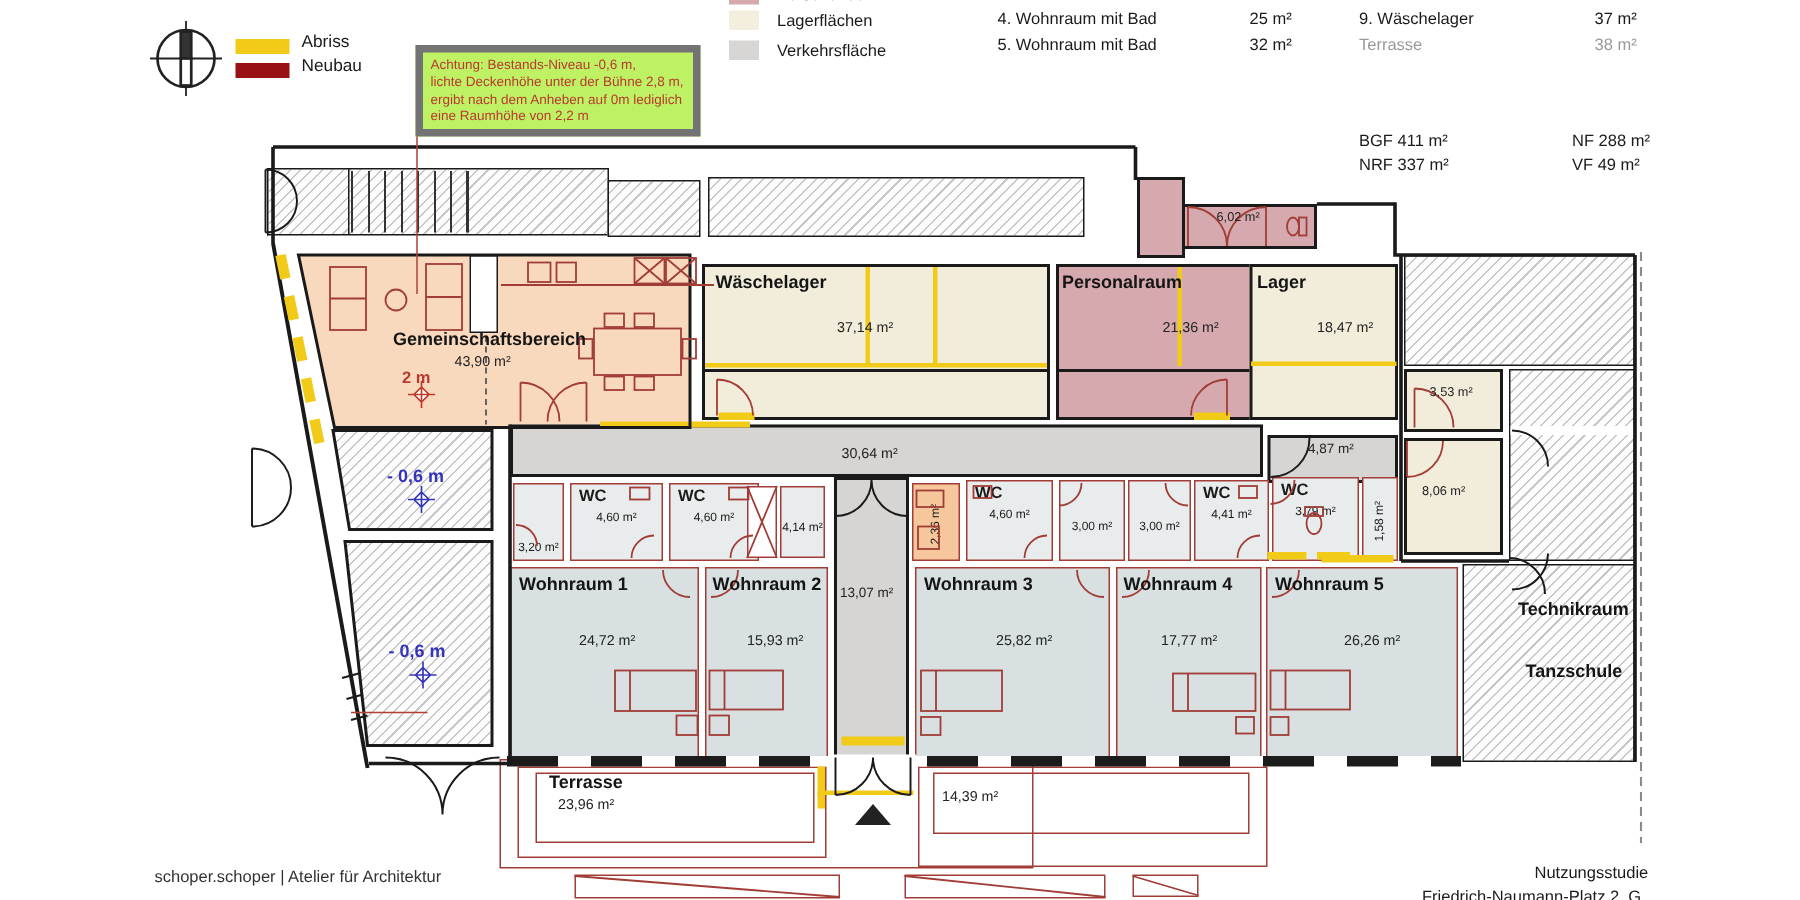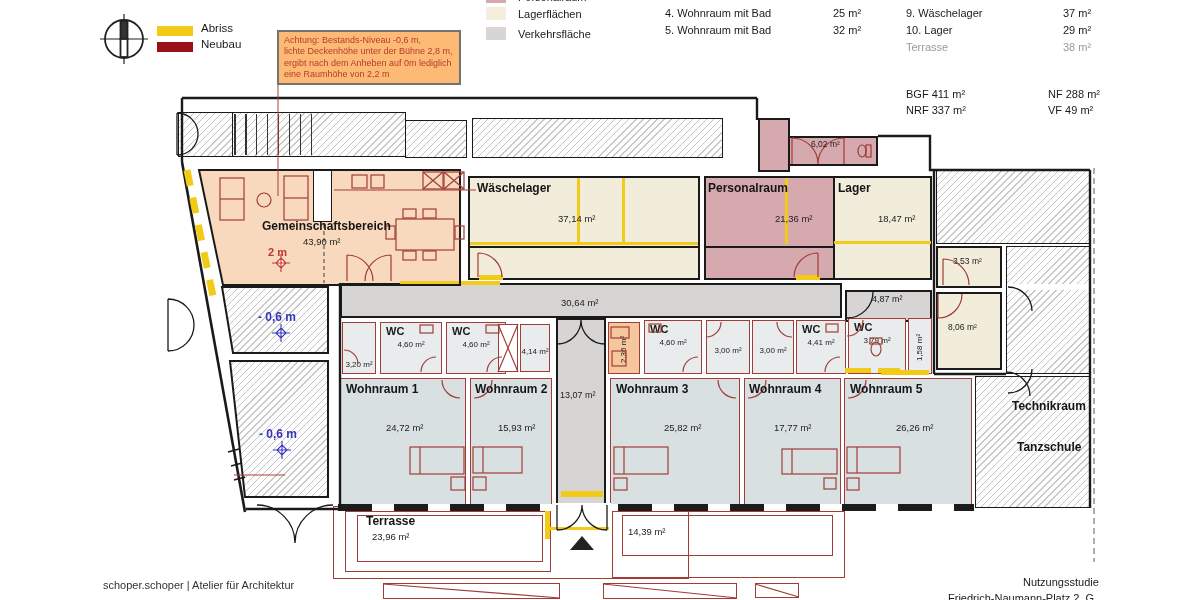--- a/index.html
+++ b/index.html
@@ -19,21 +19,21 @@
   .wcroom .wcar{font-size:8px;align-self:center;margin-top:3px;white-space:nowrap;}
   .vertlbl{transform:rotate(-90deg);white-space:nowrap;font-size:8px;}
   .yellow{background:#f2ca18;}
   .redline{border:1.2px solid #a13c36;background:transparent;}
   
   .nm{position:absolute;font-weight:bold;font-size:12px;white-space:nowrap;color:#151515;z-index:8;}
   .ar{position:absolute;font-size:9.5px;white-space:nowrap;color:#222;z-index:8;}
   .ar8{position:absolute;font-size:8.5px;white-space:nowrap;color:#222;z-index:8;}
   .red-t{color:#b83a30;}
   .blue-t{color:#3434bb;}
-  .note{position:absolute;border:2px solid #737373;color:#b83a30;font-size:9px;line-height:1.25;padding:3px 5px;background:#fdba74;z-index:9;}
+  .note{position:absolute;border:5px solid #737373;color:#b83a30;font-size:9px;line-height:1.25;padding:3px 5px;background:#bef264;z-index:9;}
   .sched-row{position:relative;height:17px;font-size:11px;white-space:nowrap;}
   .sched-area{position:absolute;top:0;}
   .muted{color:#9a9a9a;}
   .legrow{position:absolute;display:flex;align-items:center;gap:12px;font-size:11px;}
   .sw{width:20px;height:13px;display:inline-block;}
   svg.overlay{position:absolute;left:0;top:0;z-index:6;pointer-events:none;}
   .winwall{background:repeating-linear-gradient(90deg,#1c1c1c 0 34px,#ffffff 34px 56px);}
   .treads{background:repeating-linear-gradient(90deg,#333 0 1.5px,transparent 1.5px 11px);} .z5{z-index:5;} .z4{z-index:4;}
 </style>
 </head>
@@ -75,24 +75,20 @@
   </div>
 
   <div class="abs" style="left:906px;top:-10px;width:200px;">
     <div class="sched-row">
       <span>7. Besucher-WC</span>
       <span class="sched-area" style="left:157px;"></span>
     </div>
     <div class="sched-row">
       <span>9. Wäschelager</span>
       <span class="sched-area" style="left:157px;">37 m²</span>
-    </div>
-    <div class="sched-row">
-      <span>10. Lager</span>
-      <span class="sched-area" style="left:157px;">29 m²</span>
     </div>
     <div class="sched-row muted">
       <span>Terrasse</span>
       <span class="sched-area" style="left:157px;">38 m²</span>
     </div>
   </div>
 
   <div class="abs" style="left:906px;top:88px;font-size:11px;">BGF 411 m²</div>
   <div class="abs" style="left:906px;top:104px;font-size:11px;">NRF 337 m²</div>
   <div class="abs" style="left:1048px;top:88px;font-size:11px;">NF 288 m²</div>

